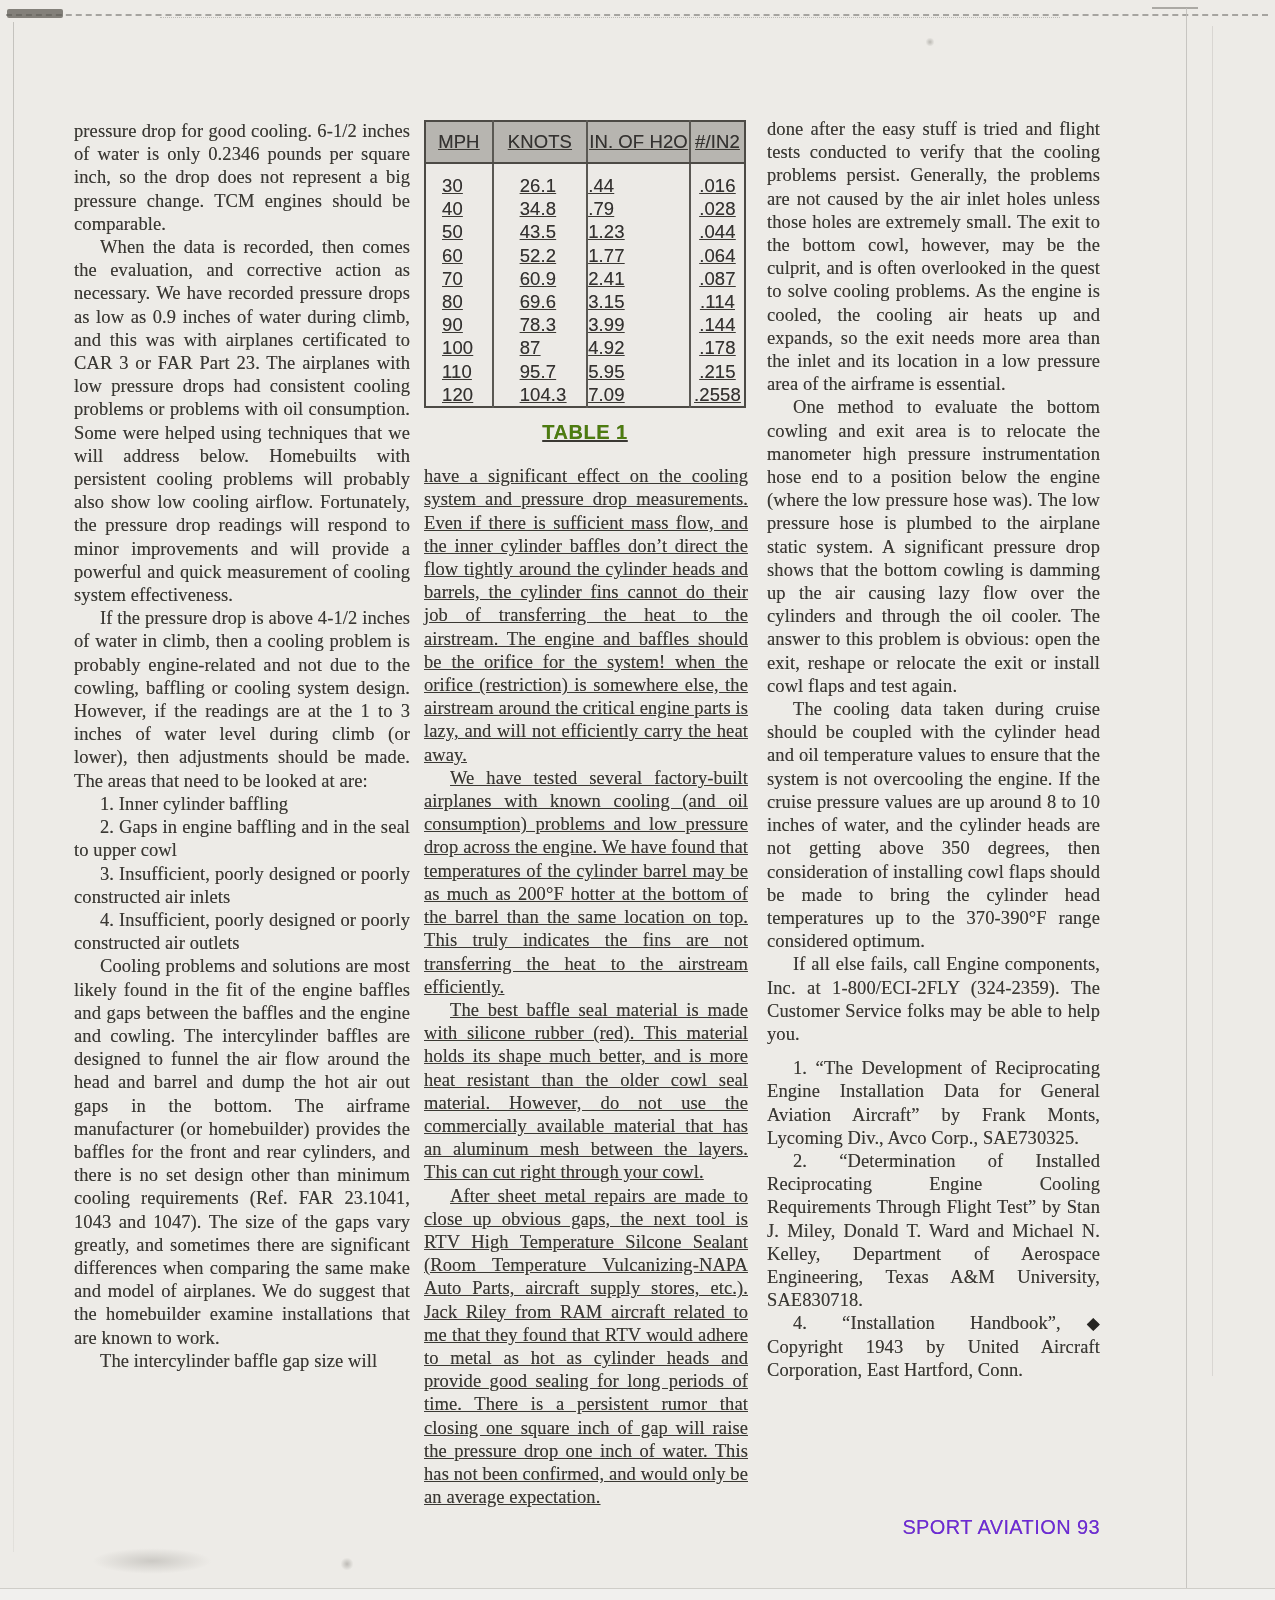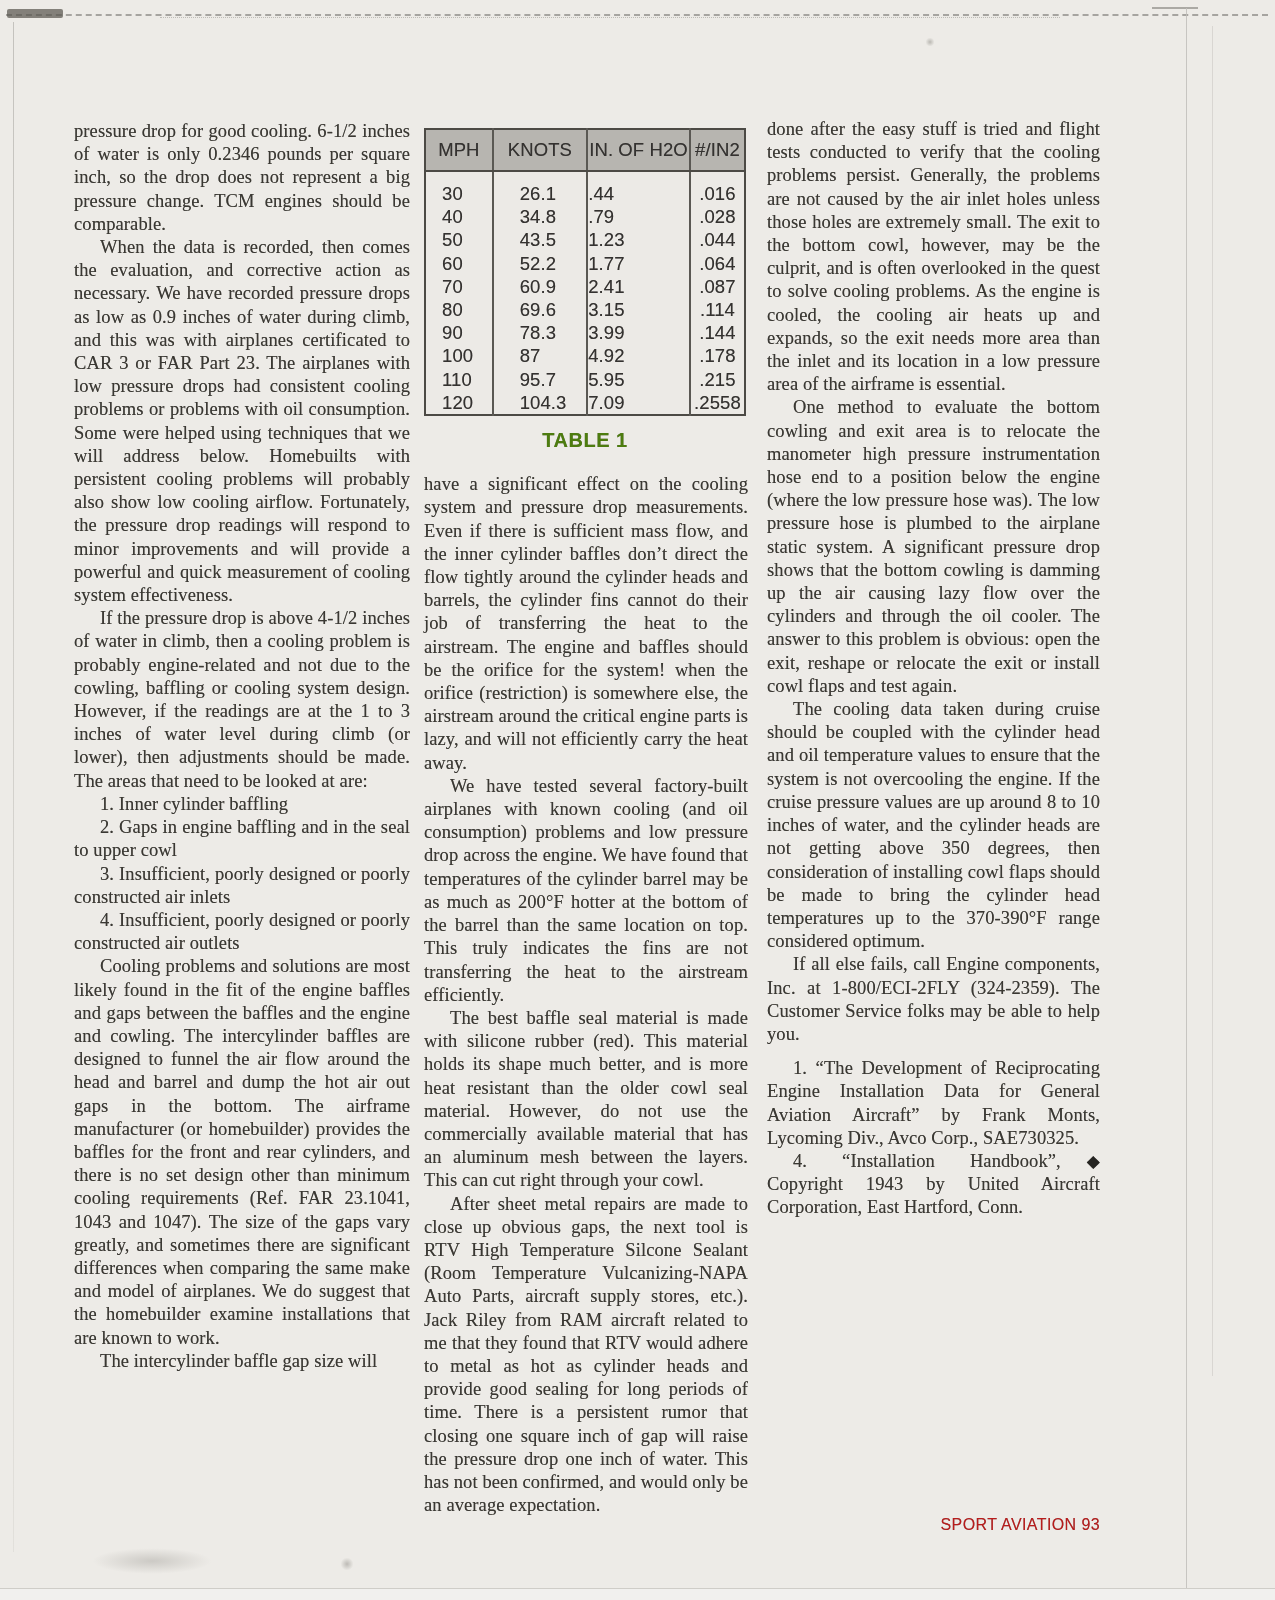--- a/index.html
+++ b/index.html
@@ -36,21 +36,21 @@
   .speck-c { left:925px; top:38px; width:10px; height:8px;
     background:radial-gradient(circle, rgba(110,108,100,.4), transparent 70%); }
 
   
   .col { position:absolute; text-align:justify; hyphens:auto;
     font-size:18.5px; line-height:23.2px; letter-spacing:.1px;
     text-shadow:0 0 .6px rgba(58,56,51,.55); }
   .col p { margin:0; }
   p.indent { text-indent:26px; }
   #col-left  { left:74px;  top:120px; width:336px; }
-  #col-mid   { left:424px; top:128px; width:324px; }
+  #col-mid   { left:424px; top:120px; width:324px;text-decoration:underline; }
   #col-right { left:767px; top:118px; width:333px; }
 
   
   .tablewrap { width:322px; }
   table.datatable { width:100%; border-collapse:collapse;
     border:2px solid #4c4a45; background:#eceae6;
     font-family:"Liberation Sans", sans-serif; font-size:18.5px; color:#343230;
     text-shadow:0 0 .5px rgba(52,50,48,.5); }
   table.datatable th {
     background:#b7b5b0; font-weight:normal; height:38px; text-align:center;
@@ -69,21 +69,21 @@
   .midtext { margin-top:21px; }
 
   
   .bio { font-style:italic; margin-top:11px !important; margin-bottom:11px !important; }
   .ref-first { margin-top:11px !important; }
   .diamond { float:right; font-size:17px; line-height:23px; color:#262522;
     font-family:"DejaVu Sans", sans-serif; }
 
   .footer { position:absolute; left:767px; top:1516px; width:333px;
     text-align:right; font-family:"Liberation Sans", sans-serif;
-    font-size:16px; letter-spacing:.4px; color:#b91c1c;
+    font-size:20px; letter-spacing:.4px; color:#6d28d9;
     text-shadow:0 0 .5px rgba(68,66,62,.5); }
 </style>
 </head>
 <body>
 
 <div class="page">
 
   <div class="artifact top-dash"></div>
   <div class="artifact top-dash2"></div>
   <div class="artifact top-smudge"></div>
@@ -192,20 +192,21 @@
       <p class="indent">After sheet metal repairs are made to close up obvious gaps, the next tool is RTV High Temperature Silcone Sealant (Room Temperature Vulcanizing-NAPA Auto Parts, aircraft supply stores, etc.). Jack Riley from RAM aircraft related to me that they found that RTV would adhere to metal as hot as cylinder heads and provide good sealing for long periods of time. There is a persistent rumor that closing one square inch of gap will raise the pressure drop one inch of water. This has not been confirmed, and would only be an average expectation.</p>
     </div>
   </div>
 
   <div class="col" id="col-right">
     <p>done after the easy stuff is tried and flight tests conducted to verify that the cooling problems persist. Generally, the problems are not caused by the air inlet holes unless those holes are extremely small. The exit to the bottom cowl, however, may be the culprit, and is often overlooked in the quest to solve cooling problems. As the engine is cooled, the cooling air heats up and expands, so the exit needs more area than the inlet and its location in a low pressure area of the airframe is essential.</p>
     <p class="indent">One method to evaluate the bottom cowling and exit area is to relocate the manometer high pressure instrumentation hose end to a position below the engine (where the low pressure hose was). The low pressure hose is plumbed to the airplane static system. A significant pressure drop shows that the bottom cowling is damming up the air causing lazy flow over the cylinders and through the oil cooler. The answer to this problem is obvious: open the exit, reshape or relocate the exit or install cowl flaps and test again.</p>
     <p class="indent">The cooling data taken during cruise should be coupled with the cylinder head and oil temperature values to ensure that the system is not overcooling the engine. If the cruise pressure values are up around 8 to 10 inches of water, and the cylinder heads are not getting above 350 degrees, then consideration of installing cowl flaps should be made to bring the cylinder head temperatures up to the 370-390°F range considered optimum.</p>
     <p class="indent">If all else fails, call Engine components, Inc. at 1-800/ECI-2FLY (324-2359). The Customer Service folks may be able to help you.</p>
     <p class="indent ref-first">1. “The Development of Reciprocating Engine Installation Data for General Aviation Aircraft” by Frank Monts, Lycoming Div., Avco Corp., SAE730325.</p>
+    <p class="indent">2. “Determination of Installed Reciprocating Engine Cooling Requirements Through Flight Test” by Stan J. Miley, Donald T. Ward and Michael N. Kelley, Department of Aerospace Engineering, Texas A&amp;M University, SAE830718.</p>
     <p class="indent">
       <span class="diamond">◆</span><span>4. “Installation Handbook”, Copyright 1943 by United Aircraft Corporation, East Hartford, Conn.</span>
     </p>
   </div>
 
   <div class="footer">
     <span>SPORT AVIATION 93</span>
   </div>
 
 </div>

